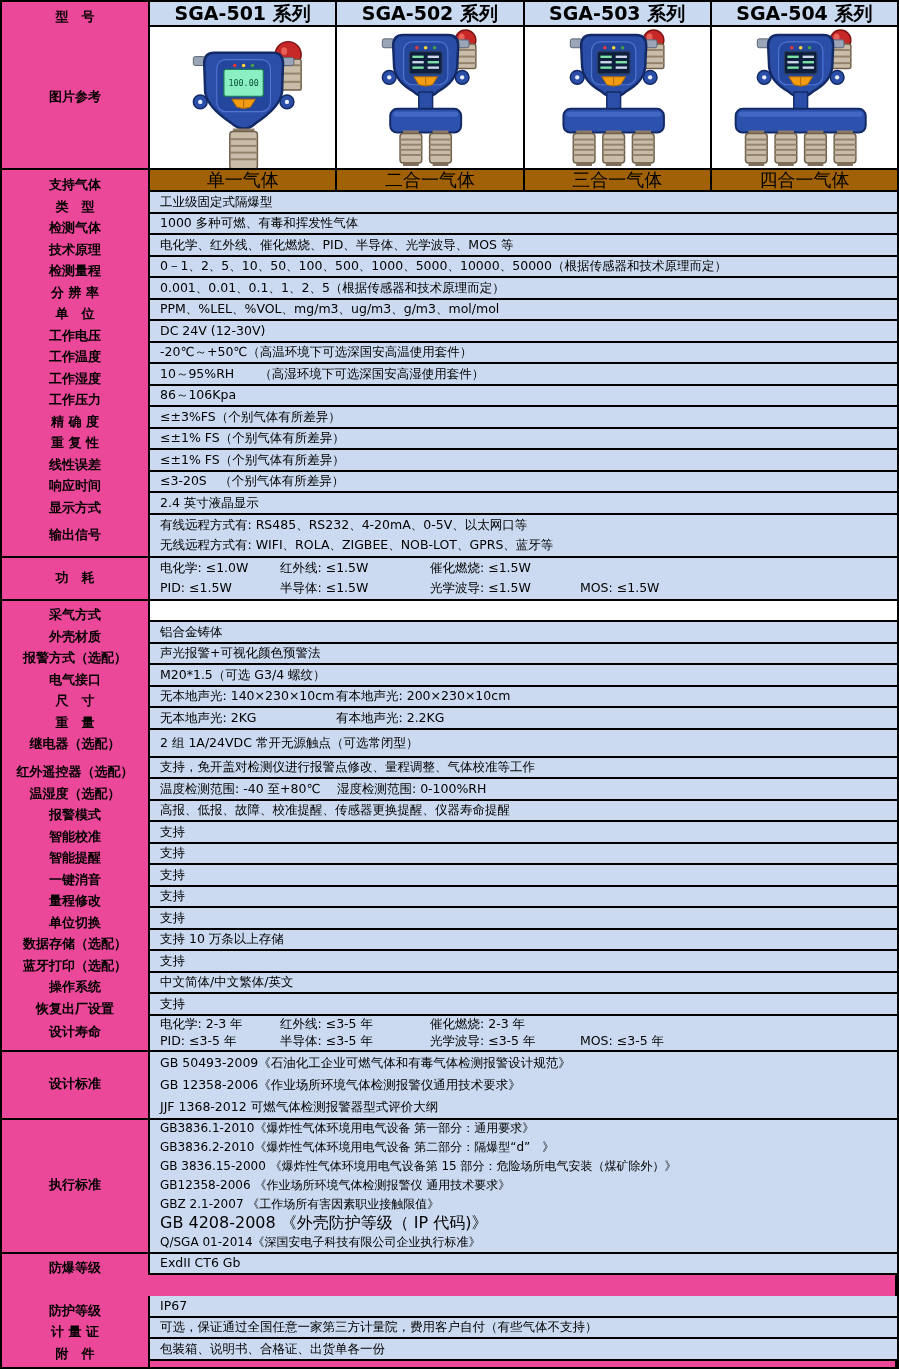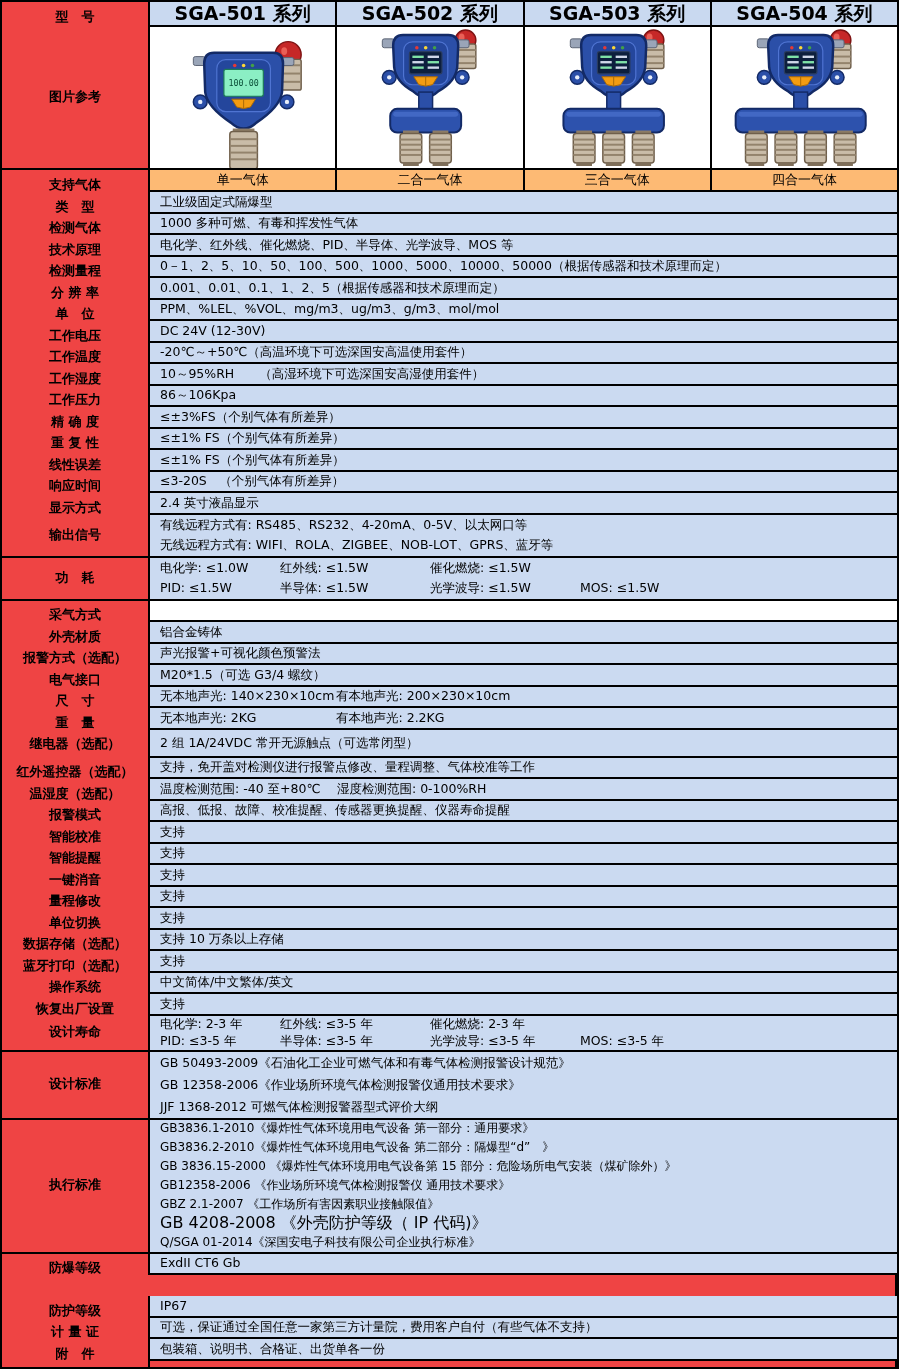--- a/index.html
+++ b/index.html
@@ -6,30 +6,30 @@
   body { margin: 0; background: #ffffff; }
   .page {
     width: 899px; height: 1369px;
     border: 2px solid #000;
     display: flex; flex-direction: column; overflow: hidden;
     background: #fff; color: #000;
     font-family: "DejaVu Sans", "Liberation Sans", sans-serif;
   }
   .row { display: flex; flex: 0 0 auto; border-bottom: 2px solid #000; }
   .lab {
-    flex: 0 0 148px; background: #ef4444; border-right: 2px solid #000;
+    flex: 0 0 148px; background: #ec4899; border-right: 2px solid #000;
     display: flex; align-items: center; justify-content: center;
     text-align: center; font-weight: bold; font-size: 13px; line-height: 1.15;
     padding: 15px 3px;
   }
   .mcol { flex: 1 1 0; border-right: 2px solid #000; display: flex; align-items: center; justify-content: center; overflow: hidden; }
   .mcol.last { border-right: none; }
   .mc  { background: #C9D9F0; font-weight: bold; font-size: 19px; }
   .icell { background: #ffffff; padding: 0; }
-  .gcell { background: #fdba74; font-size: 13px; }
+  .gcell { background: #a16207; font-size: 18px; }
   .val {
     flex: 1 1 0; background: #CBDAF1;
     display: flex; flex-direction: column; justify-content: center;
     padding: 0 10px; font-size: 12.5px; line-height: 1.25; overflow: hidden;
   }
   .val .ln { display: flex; align-items: center; white-space: nowrap; }
   .seg { display: inline-block; }
   #spec-rows { display: contents; }
 </style>
 </head>

